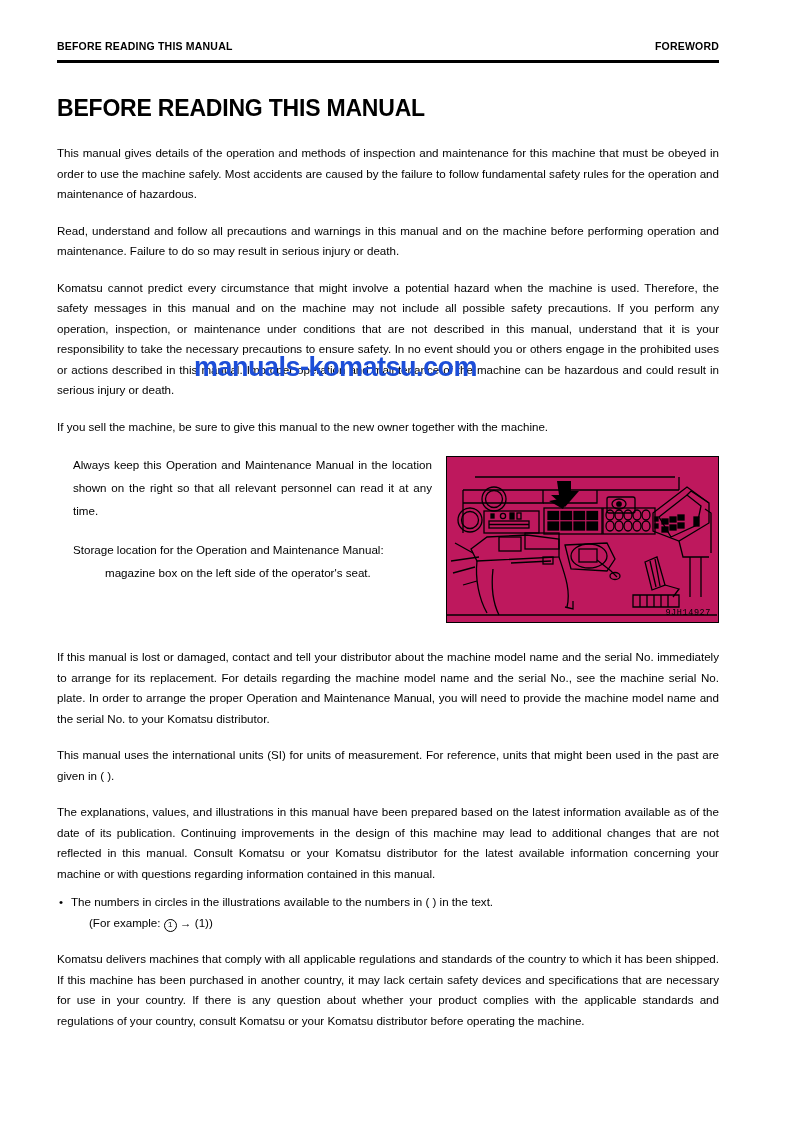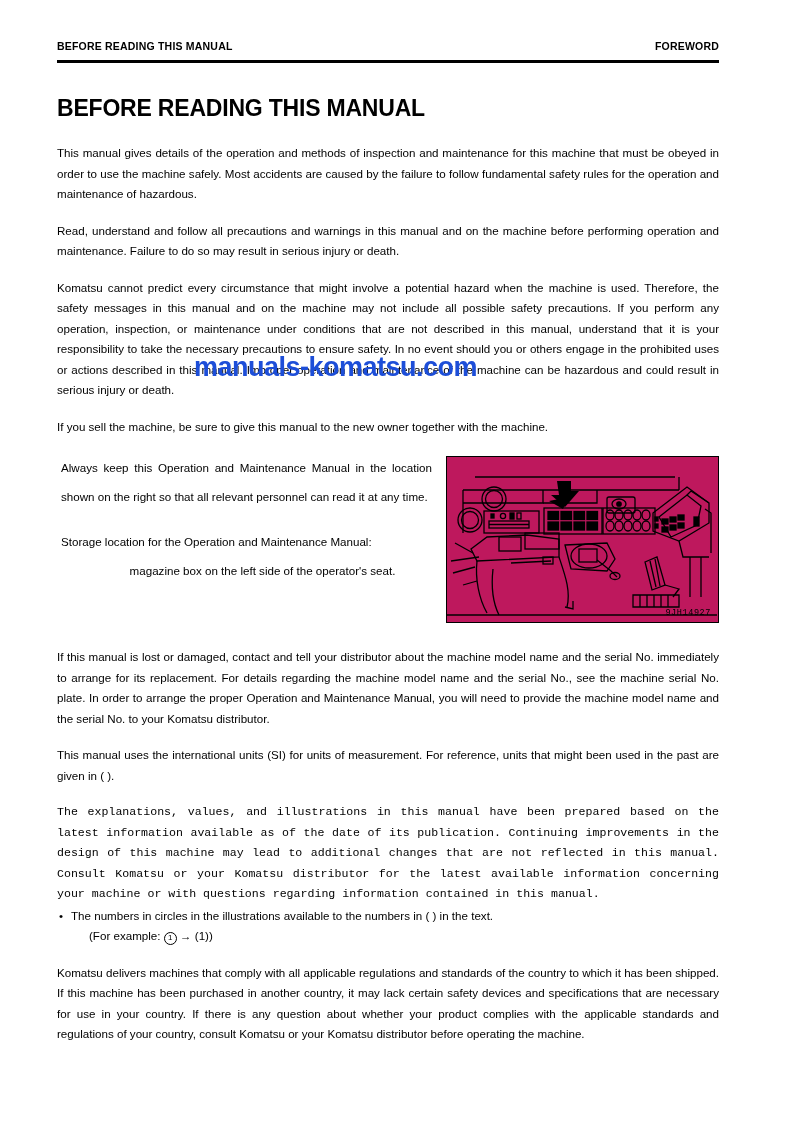--- a/index.html
+++ b/index.html
@@ -53,48 +53,47 @@
     letter-spacing: -0.2px;
     line-height: 1.1;
   }
   p.para {
     margin: 0 0 16px 0;
     font-size: 11.6px;
     line-height: 20.5px;
     text-align: justify;
     text-justify: inter-word;
   }
-  p.tight { margin-bottom: 1px; font-family: Liberation Mono, monospace; }
+  p.tight { margin-bottom: 8px; }
   
   #wrap-block {
     position: relative;
     margin: 0 0 16px 0;
     min-height: 178px;
   }
   #fig-float {
     float: right;
     width: 273px;
     height: 167px;
     margin: 3px 0 6px 14px;
     border: 1.6px solid #000;
     box-sizing: border-box;
     position: relative;
     background: #be185d;
   }
   #wrap-block p {
-    margin: 0 0 16px 4px;
+    margin: 0 0 16px 16px;
     font-size: 11.6px;
-    line-height: 29px;
+    line-height: 23px;
     text-align: justify;
   }
   #wrap-block p.nojust { text-align: left; }
   .indent-line {
     display: block;
     padding-left: 32px;
-    text-align: center;
   }
   
   ul.bullets {
     margin: 0 0 16px 0;
     padding: 0;
     list-style: none;
   }
   ul.bullets li {
     font-size: 11.6px;
     line-height: 20.5px;

